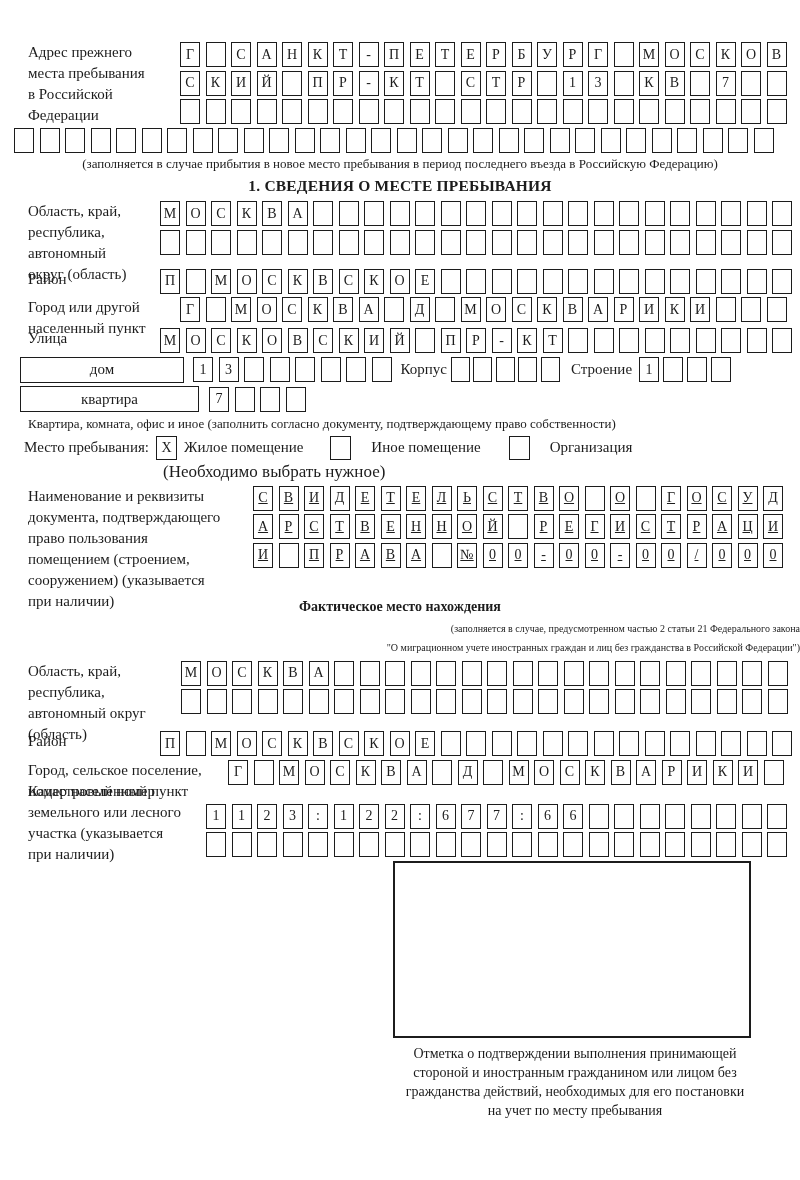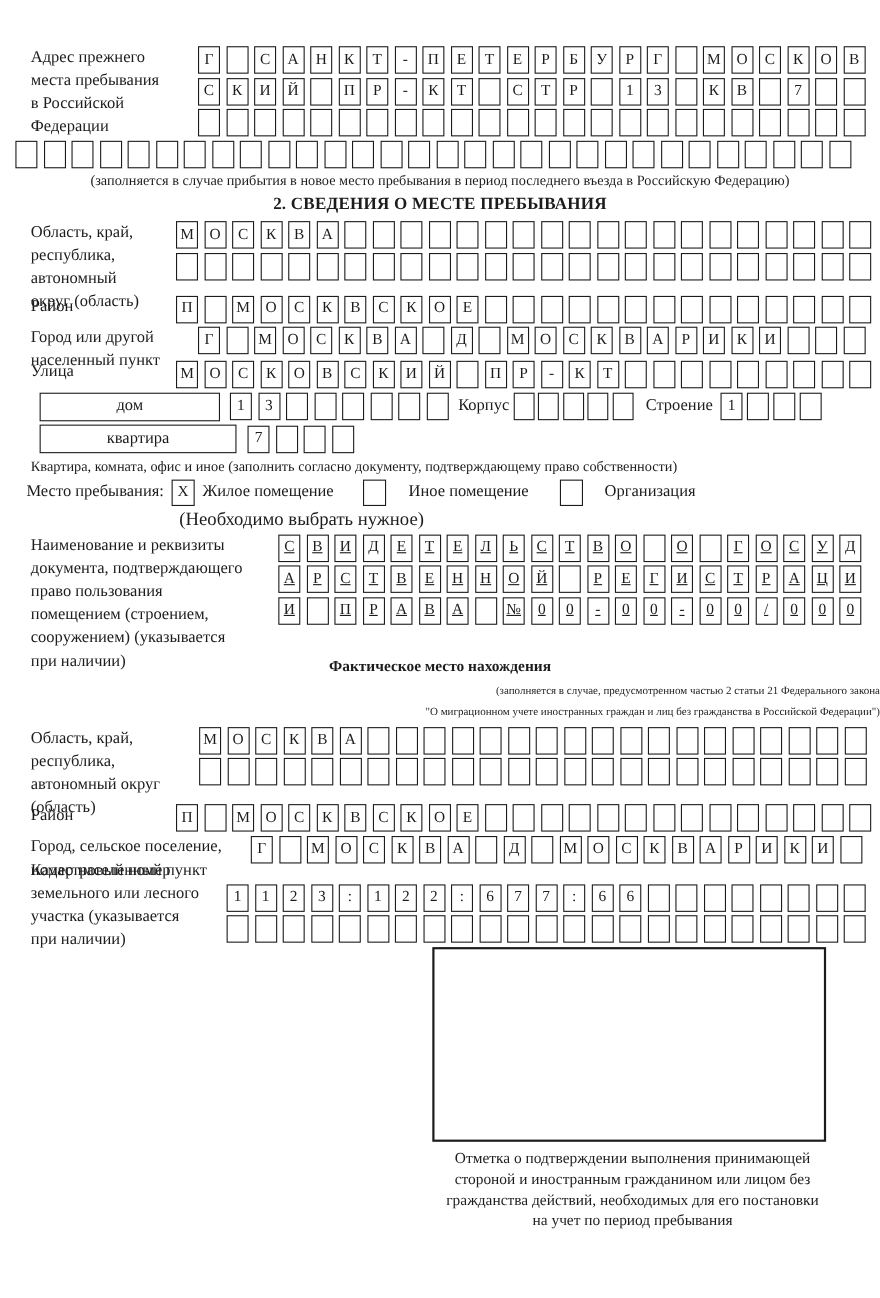--- a/index.html
+++ b/index.html
@@ -60,21 +60,21 @@
     margin:0 0 4px 0;
   }
   .fact-caption{
     text-align:right;
     font-size:10px;
     line-height:19px;
     margin:0 0 4px 0;
   }
   .house-row,.apt-row{
     display:flex;align-items:center;
-    margin-left:36px;margin-bottom:3.5px;text-align:right;
+    margin-left:20px;margin-bottom:3.5px;text-align:right;
   }
   .bigbox{
     box-sizing:border-box;
     border:1.8px solid #1c1c1c;
     height:26px;
     display:flex;align-items:center;justify-content:center;
     font-size:15px;
     flex:0 0 auto;
   }
   .bigbox.house{width:164px;margin-right:9px;}
@@ -244,21 +244,21 @@
       <span class="cell"></span>
       <span class="cell"></span>
       <span class="cell"></span>
       <span class="cell"></span>
       <span class="cell"></span>
       <span class="cell"></span>
       <span class="cell"></span>
     </div>
   <div class="caption center">(заполняется в случае прибытия в новое место пребывания в период последнего въезда в Российскую Федерацию)</div>
 
-  <div class="sec-title">2. СВЕДЕНИЯ О МЕСТЕ ПРЕБЫВАНИЯ</div>
+  <div class="sec-title">1. СВЕДЕНИЯ О МЕСТЕ ПРЕБЫВАНИЯ</div>
 
   <div class="field mb14" style="--lw:132px;">
     <div class="label">Область, край,
 республика,
 автономный
 округ (область)</div>
     <div class="rows">
       <div class="cells">
           <span class="cell">М</span>
           <span class="cell">О</span>
@@ -731,15 +731,15 @@
           <span class="cell"></span>
           <span class="cell"></span>
         </div>
     </div>
   </div>
 
   <div class="stamp-box"></div>
   <div class="stamp-caption">Отметка о подтверждении выполнения принимающей
 стороной и иностранным гражданином или лицом без
 гражданства действий, необходимых для его постановки
-на учет по период пребывания</div>
+на учет по месту пребывания</div>
 
 </div>
 
 </body></html>

